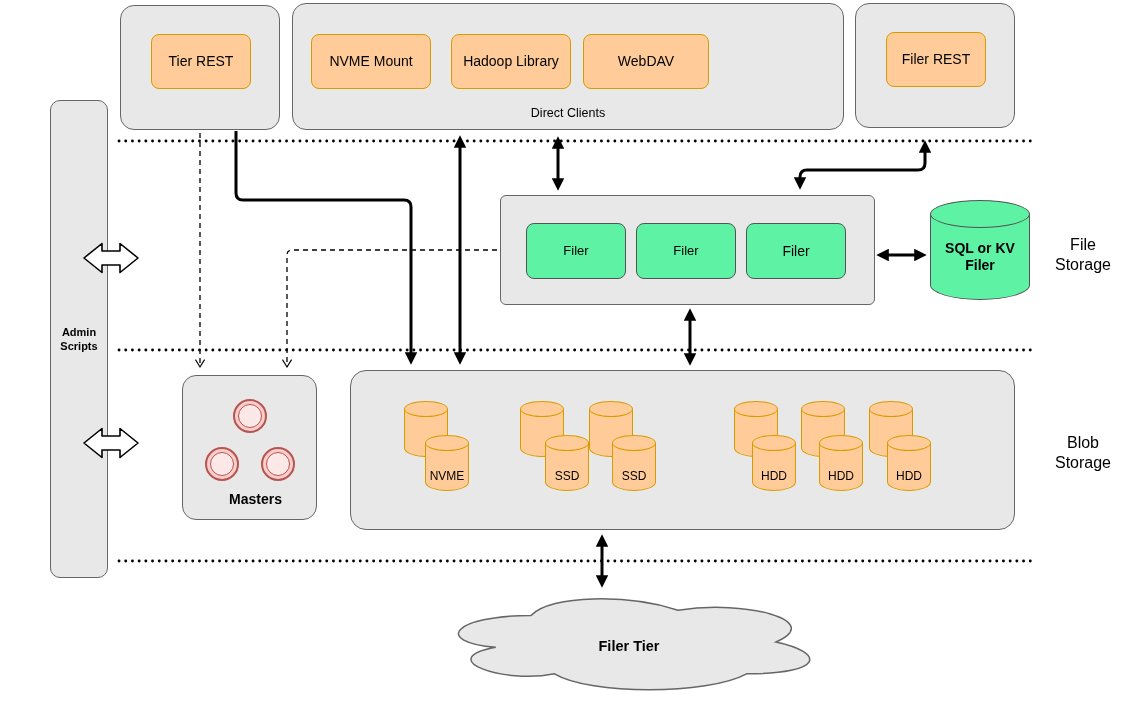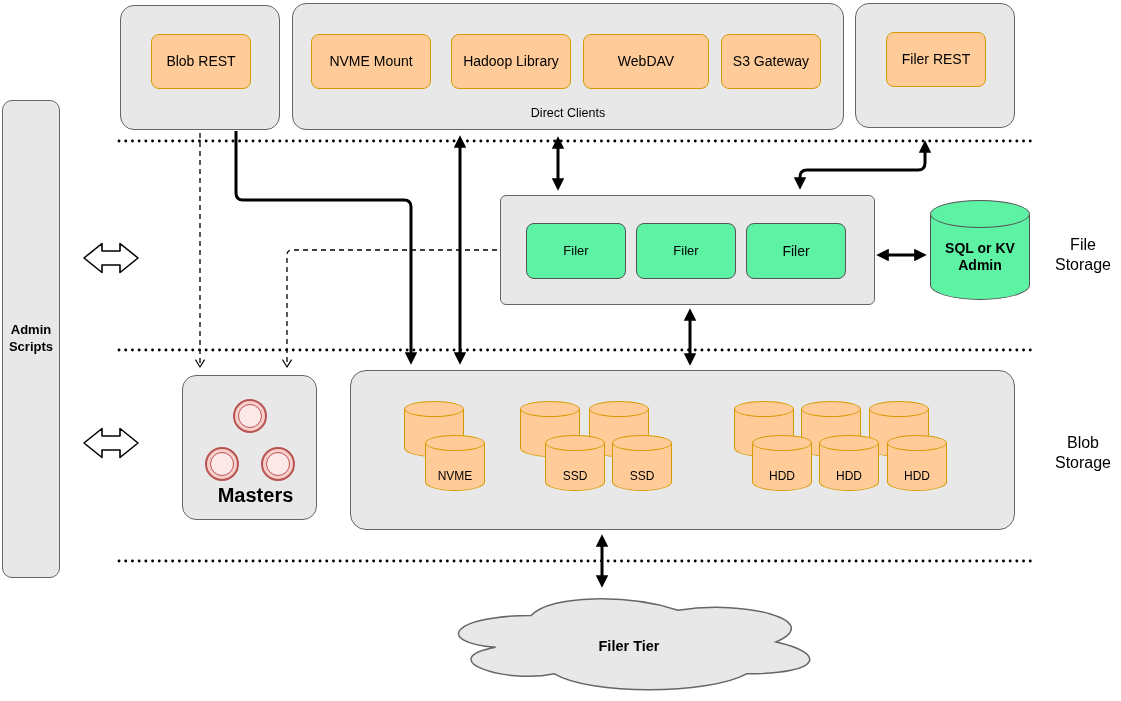--- a/index.html
+++ b/index.html
@@ -21,43 +21,43 @@
   .group-title{position:absolute;left:0;right:0;bottom:9px;text-align:center;font-size:12.5px;}
 
   .side-label{position:absolute;font-size:16px;line-height:1.25;text-align:center;}
 
   
   .cyl{position:absolute;}
   .cyl-top{position:absolute;left:0;right:0;top:0;border-radius:50%;z-index:2;
            background:var(--orange);border:1.5px solid var(--orangeStroke);}
   .cyl-body{position:absolute;left:0;right:0;bottom:0;
             background:var(--orange);border:1.5px solid var(--orangeStroke);border-top:none;}
-  .cyl-s{width:60px;height:56px;}
+  .cyl-s{width:44px;height:56px;}
   .cyl-s .cyl-top{height:16px;}
   .cyl-s .cyl-body{top:8px;border-radius:0 0 50% 50% / 0 0 9px 9px;}
   .cyl-l .cyl-top{height:28px;}
   .cyl-l .cyl-body{top:14px;border-radius:0 0 50% 50% / 0 0 15px 15px;}
   .cyl.back{z-index:1;}
   .cyl.front{z-index:2;}
   .cyl-label{position:absolute;left:0;right:0;bottom:8px;text-align:center;font-size:12px;z-index:3;}
   .green-cyl .cyl-top,.green-cyl .cyl-body{background:var(--green);border-color:var(--greenStroke);}
   .kv-label{position:absolute;inset:0;z-index:3;display:flex;align-items:center;justify-content:center;
             padding:16px 6px 2px 6px;font-weight:bold;font-size:14px;text-align:center;line-height:1.25;}
 
   
   .master-node{position:absolute;width:34px;height:34px;border-radius:50%;
                background:var(--pink);border:2px solid var(--pinkStroke);}
   .master-node::after{content:"";position:absolute;inset:3px;border-radius:50%;
                background:#FCE9E7;border:1.5px solid var(--pinkStroke);}
 
-  .bold-label{position:absolute;left:12px;right:0;text-align:center;font-weight:bold;font-size:20px;}
+  .bold-label{position:absolute;left:12px;right:0;text-align:center;font-weight:bold;font-size:14px;}
 
   
   #admin{display:flex;align-items:center;justify-content:center;text-align:center;
-         font-weight:bold;font-size:13px;line-height:1.3;border-radius:10px;}
+         font-weight:bold;font-size:11px;line-height:1.3;border-radius:10px;margin-left:48px;}
 
   
   .cloud-wrap{position:absolute;}
   .cloud-wrap svg{overflow:visible;display:block;}
   .cloud-label{position:absolute;inset:0;display:flex;align-items:center;justify-content:center;
                font-weight:bold;font-size:14.5px;padding-top:8px;}
 
   
   #connector-layer{position:absolute;left:0;top:0;z-index:5;pointer-events:none;}
   .dotted{fill:none;stroke:#000;stroke-width:2.8;stroke-dasharray:0.1 6.6;stroke-linecap:round;}
@@ -69,37 +69,34 @@
 <body>
 
 <div id="canvas">
 
   <div id="admin" class="panel" style="left:2px;top:100px;width:58px;height:478px;">
     <span>Admin Scripts</span>
   </div>
 
   <div class="panel" style="left:120px;top:5px;width:160px;height:125px;border-radius:14px;">
     <div class="box orange" style="left:30px;top:28px;width:100px;height:55px;">
-      <span>Blob REST</span>
+      <span>Tier REST</span>
     </div>
   </div>
 
   <div class="panel" style="left:292px;top:3px;width:552px;height:127px;border-radius:14px;">
     <div class="box orange" style="left:18px;top:30px;width:120px;height:55px;">
       <span>NVME Mount</span>
     </div>
     <div class="box orange" style="left:290px;top:30px;width:126px;height:55px;">
       <span>WebDAV</span>
     </div>
     <div class="box orange" style="left:158px;top:30px;width:120px;height:55px;">
       <span>Hadoop Library</span>
     </div>
-    <div class="box orange" style="left:428px;top:30px;width:100px;height:55px;">
-      <span>S3 Gateway</span>
-    </div>
     <div class="group-title">Direct Clients</div>
   </div>
 
   <div class="panel" style="left:855px;top:3px;width:160px;height:125px;border-radius:14px;padding-left:12px;">
     <div class="box orange" style="left:30px;top:28px;width:100px;height:55px;">
       <span>Filer REST</span>
     </div>
   </div>
 
   <div class="panel" style="left:500px;top:195px;width:375px;height:110px;border-radius:6px;">
@@ -110,21 +107,21 @@
       <span>Filer</span>
     </div>
     <div class="box green" style="left:245px;top:27px;width:100px;height:56px;font-size:14px;">
       <span>Filer</span>
     </div>
   </div>
 
   <div class="cyl cyl-l green-cyl" style="left:930px;top:200px;width:100px;height:100px;">
     <div class="cyl-body"></div>
     <div class="cyl-top"></div>
-    <div class="kv-label">SQL or KV Admin</div>
+    <div class="kv-label">SQL or KV Filer</div>
   </div>
 
   <div class="side-label" style="left:1043px;top:235px;width:80px;">File Storage</div>
   <div class="side-label" style="left:1043px;top:433px;width:80px;">Blob Storage</div>
 
   <div class="panel" style="left:182px;top:375px;width:135px;height:145px;border-radius:14px;">
     <div class="master-node" style="left:50px;top:23px;"></div>
     <div class="master-node" style="left:22px;top:71px;"></div>
     <div class="master-node" style="left:78px;top:71px;"></div>
     <div class="bold-label" style="bottom:12px;">Masters</div>

